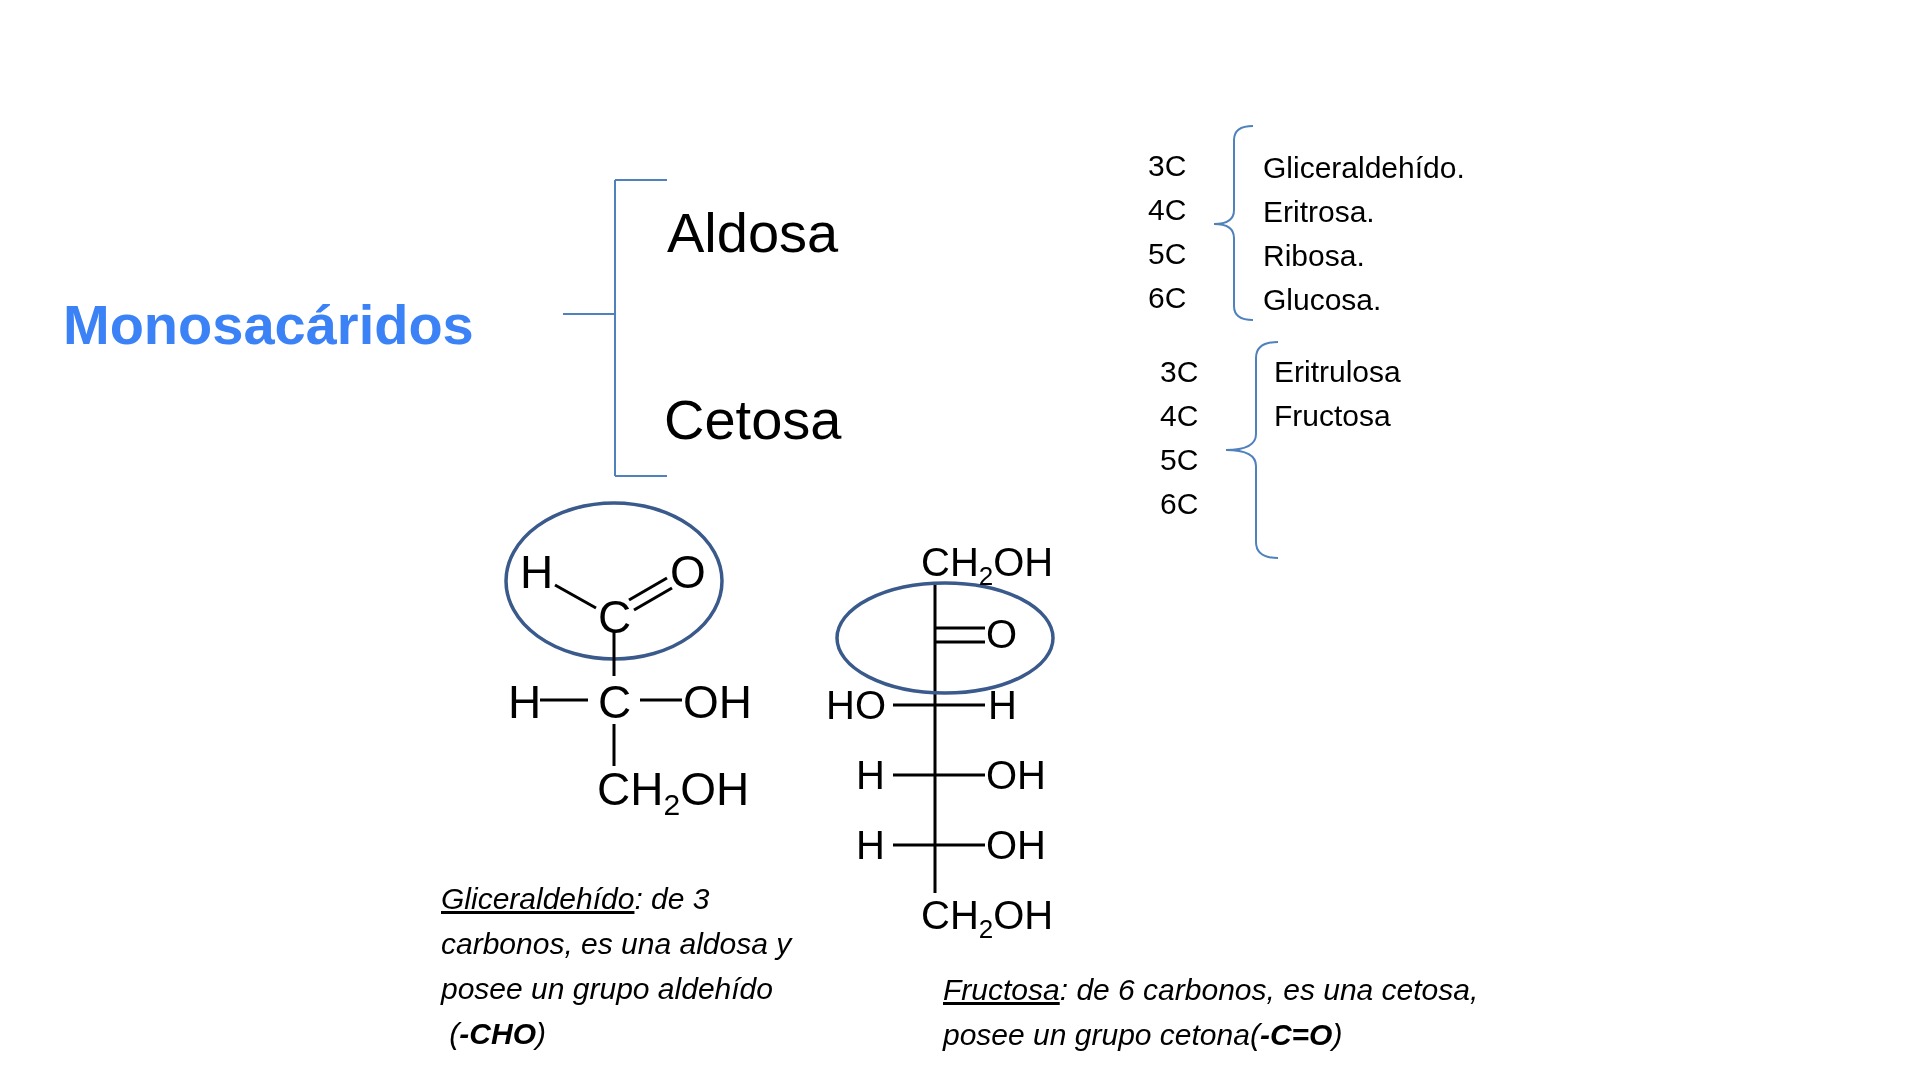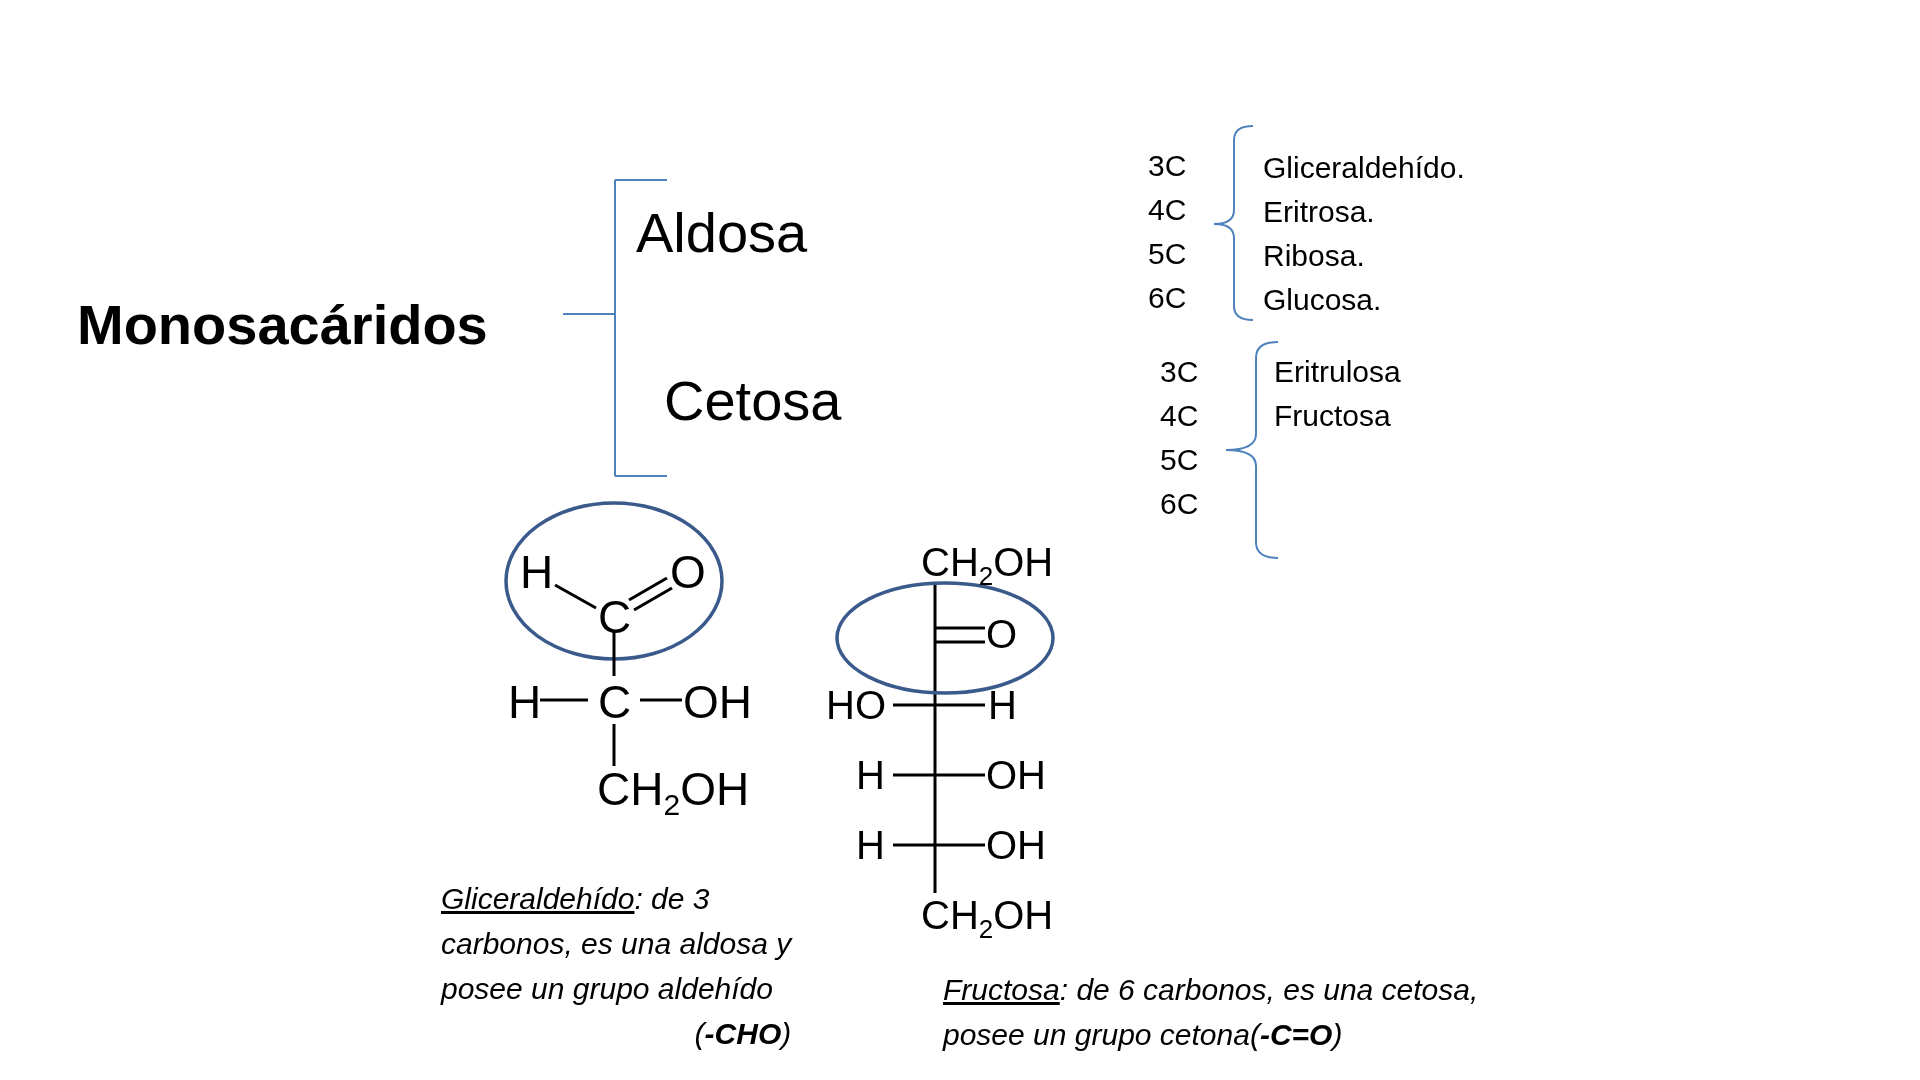--- a/index.html
+++ b/index.html
@@ -1,19 +1,19 @@
 <!DOCTYPE html>
 <html><head>
 <meta charset="utf-8">
 <style>
   html, body { margin: 0; padding: 0; }
   body { width: 1920px; height: 1080px; background: #ffffff; position: relative; overflow: hidden;
          font-family: "Liberation Sans", sans-serif; color: #000; }
   .abs { position: absolute; }
-  .title { left: 77px; top: 292px; font-size: 56px; font-weight: bold; color: #000000; letter-spacing: 0px; }
+  .title { left: 63px; top: 292px; font-size: 56px; font-weight: bold; color: #3b82f6; letter-spacing: 0px; }
   .big { font-size: 56px; }
   .list { font-size: 30px; line-height: 44px; }
   .desc { font-size: 30px; line-height: 45px; font-style: italic; }
   .u { text-decoration: underline; }
   .b { font-weight: bold; }
   svg { position: absolute; left: 0; top: 0; }
 </style>
 </head>
 <body>
 
@@ -47,22 +47,22 @@
     <line x1="935" y1="583" x2="935" y2="893" stroke="#000" stroke-width="3"></line>
     <line x1="935" y1="628" x2="985" y2="628" stroke="#000" stroke-width="3"></line>
     <line x1="935" y1="642" x2="985" y2="642" stroke="#000" stroke-width="3"></line>
     <line x1="893" y1="705" x2="985" y2="705" stroke="#000" stroke-width="3"></line>
     <line x1="893" y1="775" x2="985" y2="775" stroke="#000" stroke-width="3"></line>
     <line x1="893" y1="845" x2="985" y2="845" stroke="#000" stroke-width="3"></line>
     <ellipse cx="945" cy="638" rx="108" ry="55" stroke="#3a5a8c" stroke-width="3.5" fill="none"></ellipse>
   </g>
 </svg>
 
-<div class="abs big" style="left:636px; top:200px;">Aldosa</div>
-<div class="abs big" style="left:664px; top:368px;">Cetosa</div>
+<div class="abs big" style="left:667px; top:200px;">Aldosa</div>
+<div class="abs big" style="left:664px; top:387px;">Cetosa</div>
 
 <div class="abs list" style="left:1148px; top:144px;">
   <div>3C</div>
   <div>4C</div>
   <div>5C</div>
   <div>6C</div>
 </div>
 <div class="abs list" style="left:1263px; top:146px;">
   <div>Gliceraldehído.</div>
   <div>Eritrosa.</div>
@@ -96,19 +96,19 @@
 <div class="abs" style="left:856px; top:753px; font-size:40px;">H</div>
 <div class="abs" style="left:986px; top:753px; font-size:40px;">OH</div>
 <div class="abs" style="left:856px; top:823px; font-size:40px;">H</div>
 <div class="abs" style="left:986px; top:823px; font-size:40px;">OH</div>
 <div class="abs" style="left:921px; top:893px; font-size:40px;">CH<sub style="font-size:26px;">2</sub>OH</div>
 
 <div class="abs desc" style="left:441px; top:876px;">
   <div><span class="u">Gliceraldehído</span><span>: de 3</span></div>
   <div>carbonos, es una aldosa y</div>
   <div>posee un grupo aldehído</div>
-  <div style="white-space:pre;text-align:right;"><span> (</span><span class="b">-CHO</span><span>)</span></div>
+  <div style="white-space:pre;"><span> (</span><span class="b">-CHO</span><span>)</span></div>
 </div>
 
 <div class="abs desc" style="left:943px; top:967px;">
   <div><span class="u">Fructosa</span><span>: de 6 carbonos, es una cetosa,</span></div>
   <div><span>posee un grupo cetona(</span><span class="b">-C=O</span><span>)</span></div>
 </div>
 
 </body></html>

